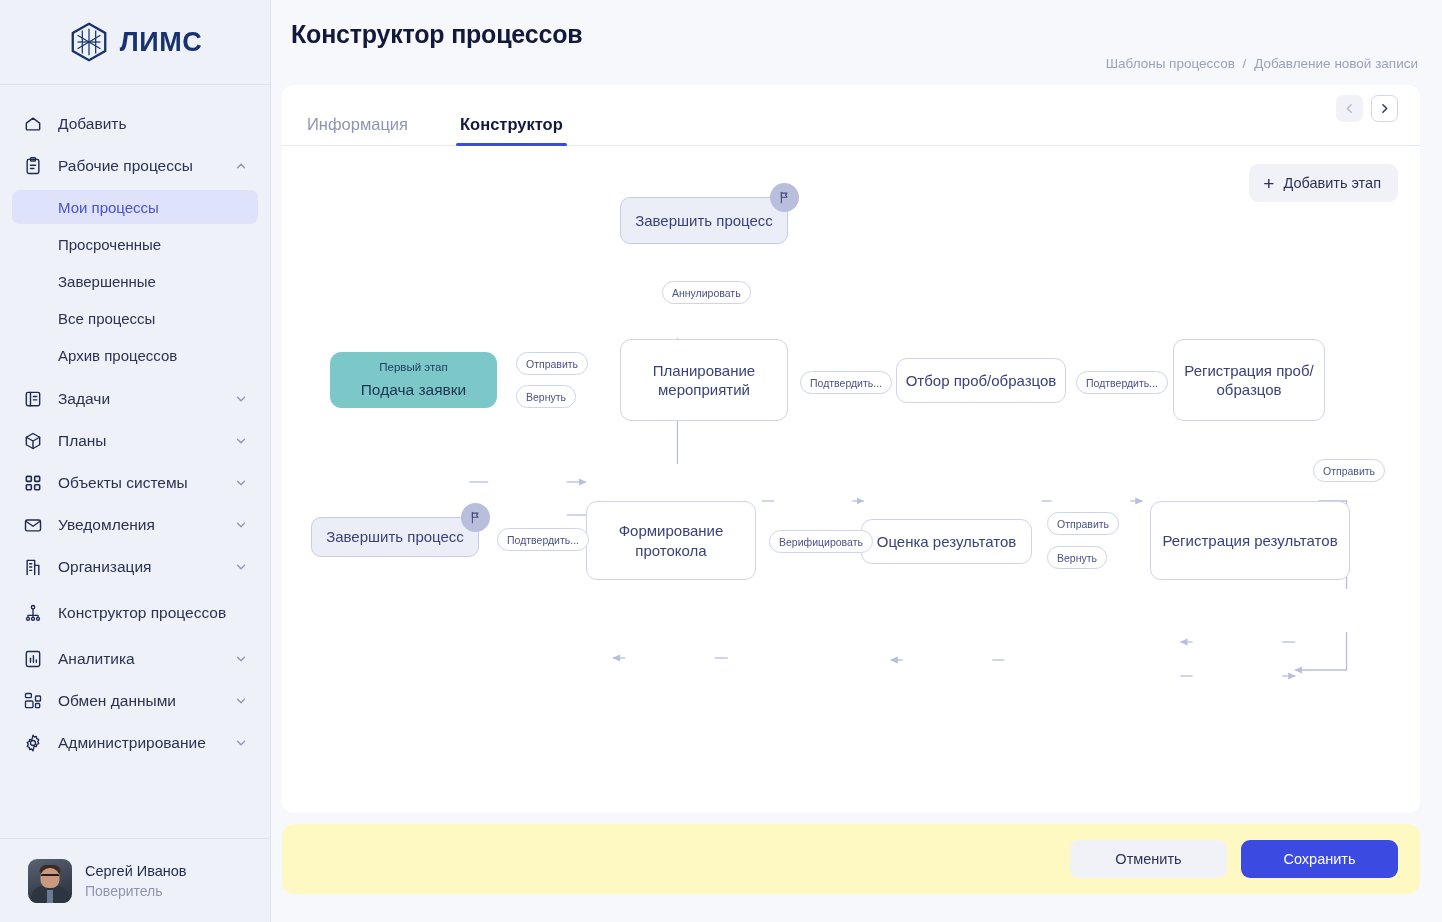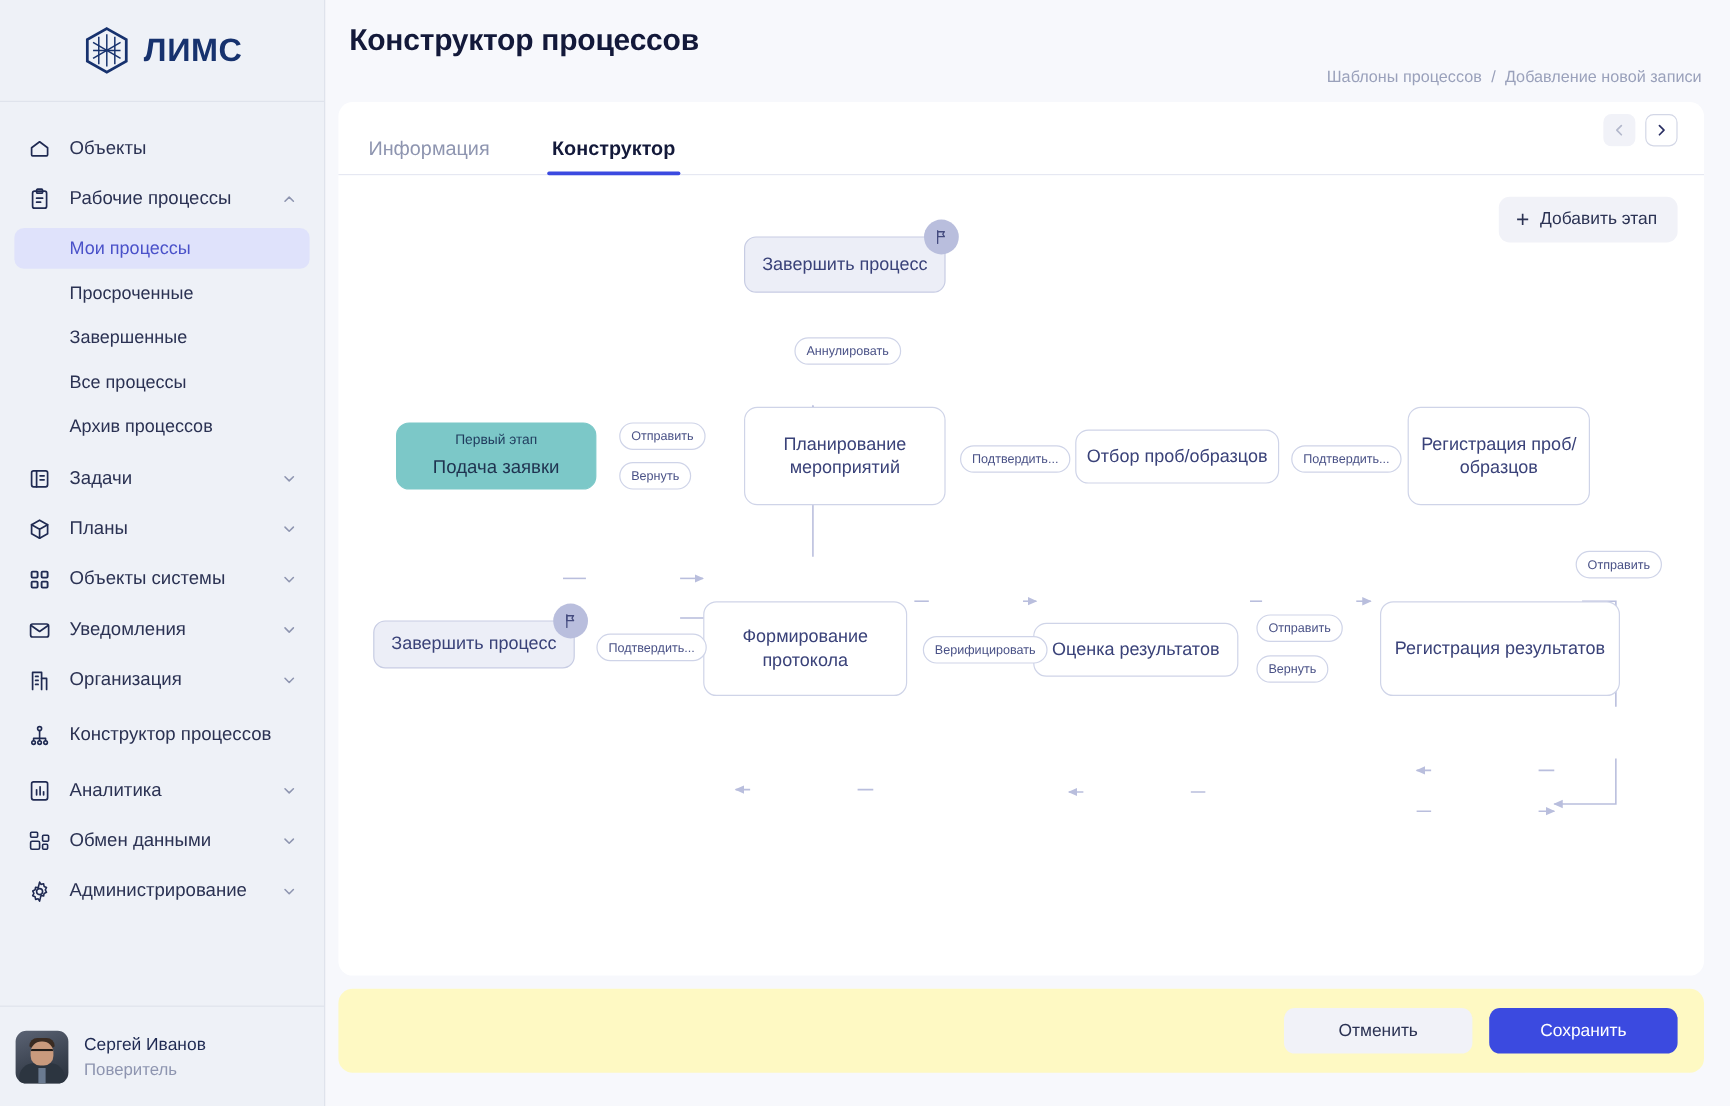--- a/index.html
+++ b/index.html
@@ -50,21 +50,21 @@
     height: 34px; margin: 3px 12px; padding: 0 0 0 46px;
     display: flex; align-items: center;
     border-radius: 8px; cursor: pointer;
     font-size: 15px; color: #2b3253;
   }
   .subnav-item.active { background: #dfe2fb; color: #4a51c9; }
 
   .user-box {
     border-top: 1px solid #dfe3ec;
     height: 84px; min-height: 84px;
-    display: flex; align-items: center; padding: 0 13px; gap: 13px;
+    display: flex; align-items: center; padding: 0 28px; gap: 13px;
   }
   .avatar {
     width: 44px; height: 44px; border-radius: 9px; overflow: hidden;
     background: linear-gradient(160deg,#5b6374 0%,#3a424f 60%,#2a313c 100%);
     position: relative; flex: 0 0 44px;
   }
   .avatar .face {
     position: absolute; left: 50%; top: 9px; transform: translateX(-50%);
     width: 19px; height: 20px; border-radius: 9px 9px 8px 8px; background: #c99a7d;
   }
@@ -218,21 +218,21 @@
     </div>
 
     <nav class="nav">
 
       <div class="nav-item">
         <span class="ico">
           <svg width="20" height="20" viewBox="0 0 24 24" fill="none" stroke="currentColor" stroke-width="1.7" stroke-linecap="round" stroke-linejoin="round">
               <path d="M4 11 12 5l8 6v7a1 1 0 0 1-1 1H5a1 1 0 0 1-1-1z"></path>
             </svg>
         </span>
-        <span class="label">Объекты</span>
+        <span class="label">Добавить</span>
       </div>
 
       <div class="nav-item">
         <span class="ico">
           <svg width="20" height="20" viewBox="0 0 24 24" fill="none" stroke="currentColor" stroke-width="1.7" stroke-linecap="round" stroke-linejoin="round">
               <rect x="5" y="4" width="14" height="17" rx="2"></rect>
               <rect x="9" y="2" width="6" height="4" rx="1"></rect>
               <line x1="9" y1="11" x2="15" y2="11"></line>
               <line x1="9" y1="15" x2="13" y2="15"></line>
             </svg>

